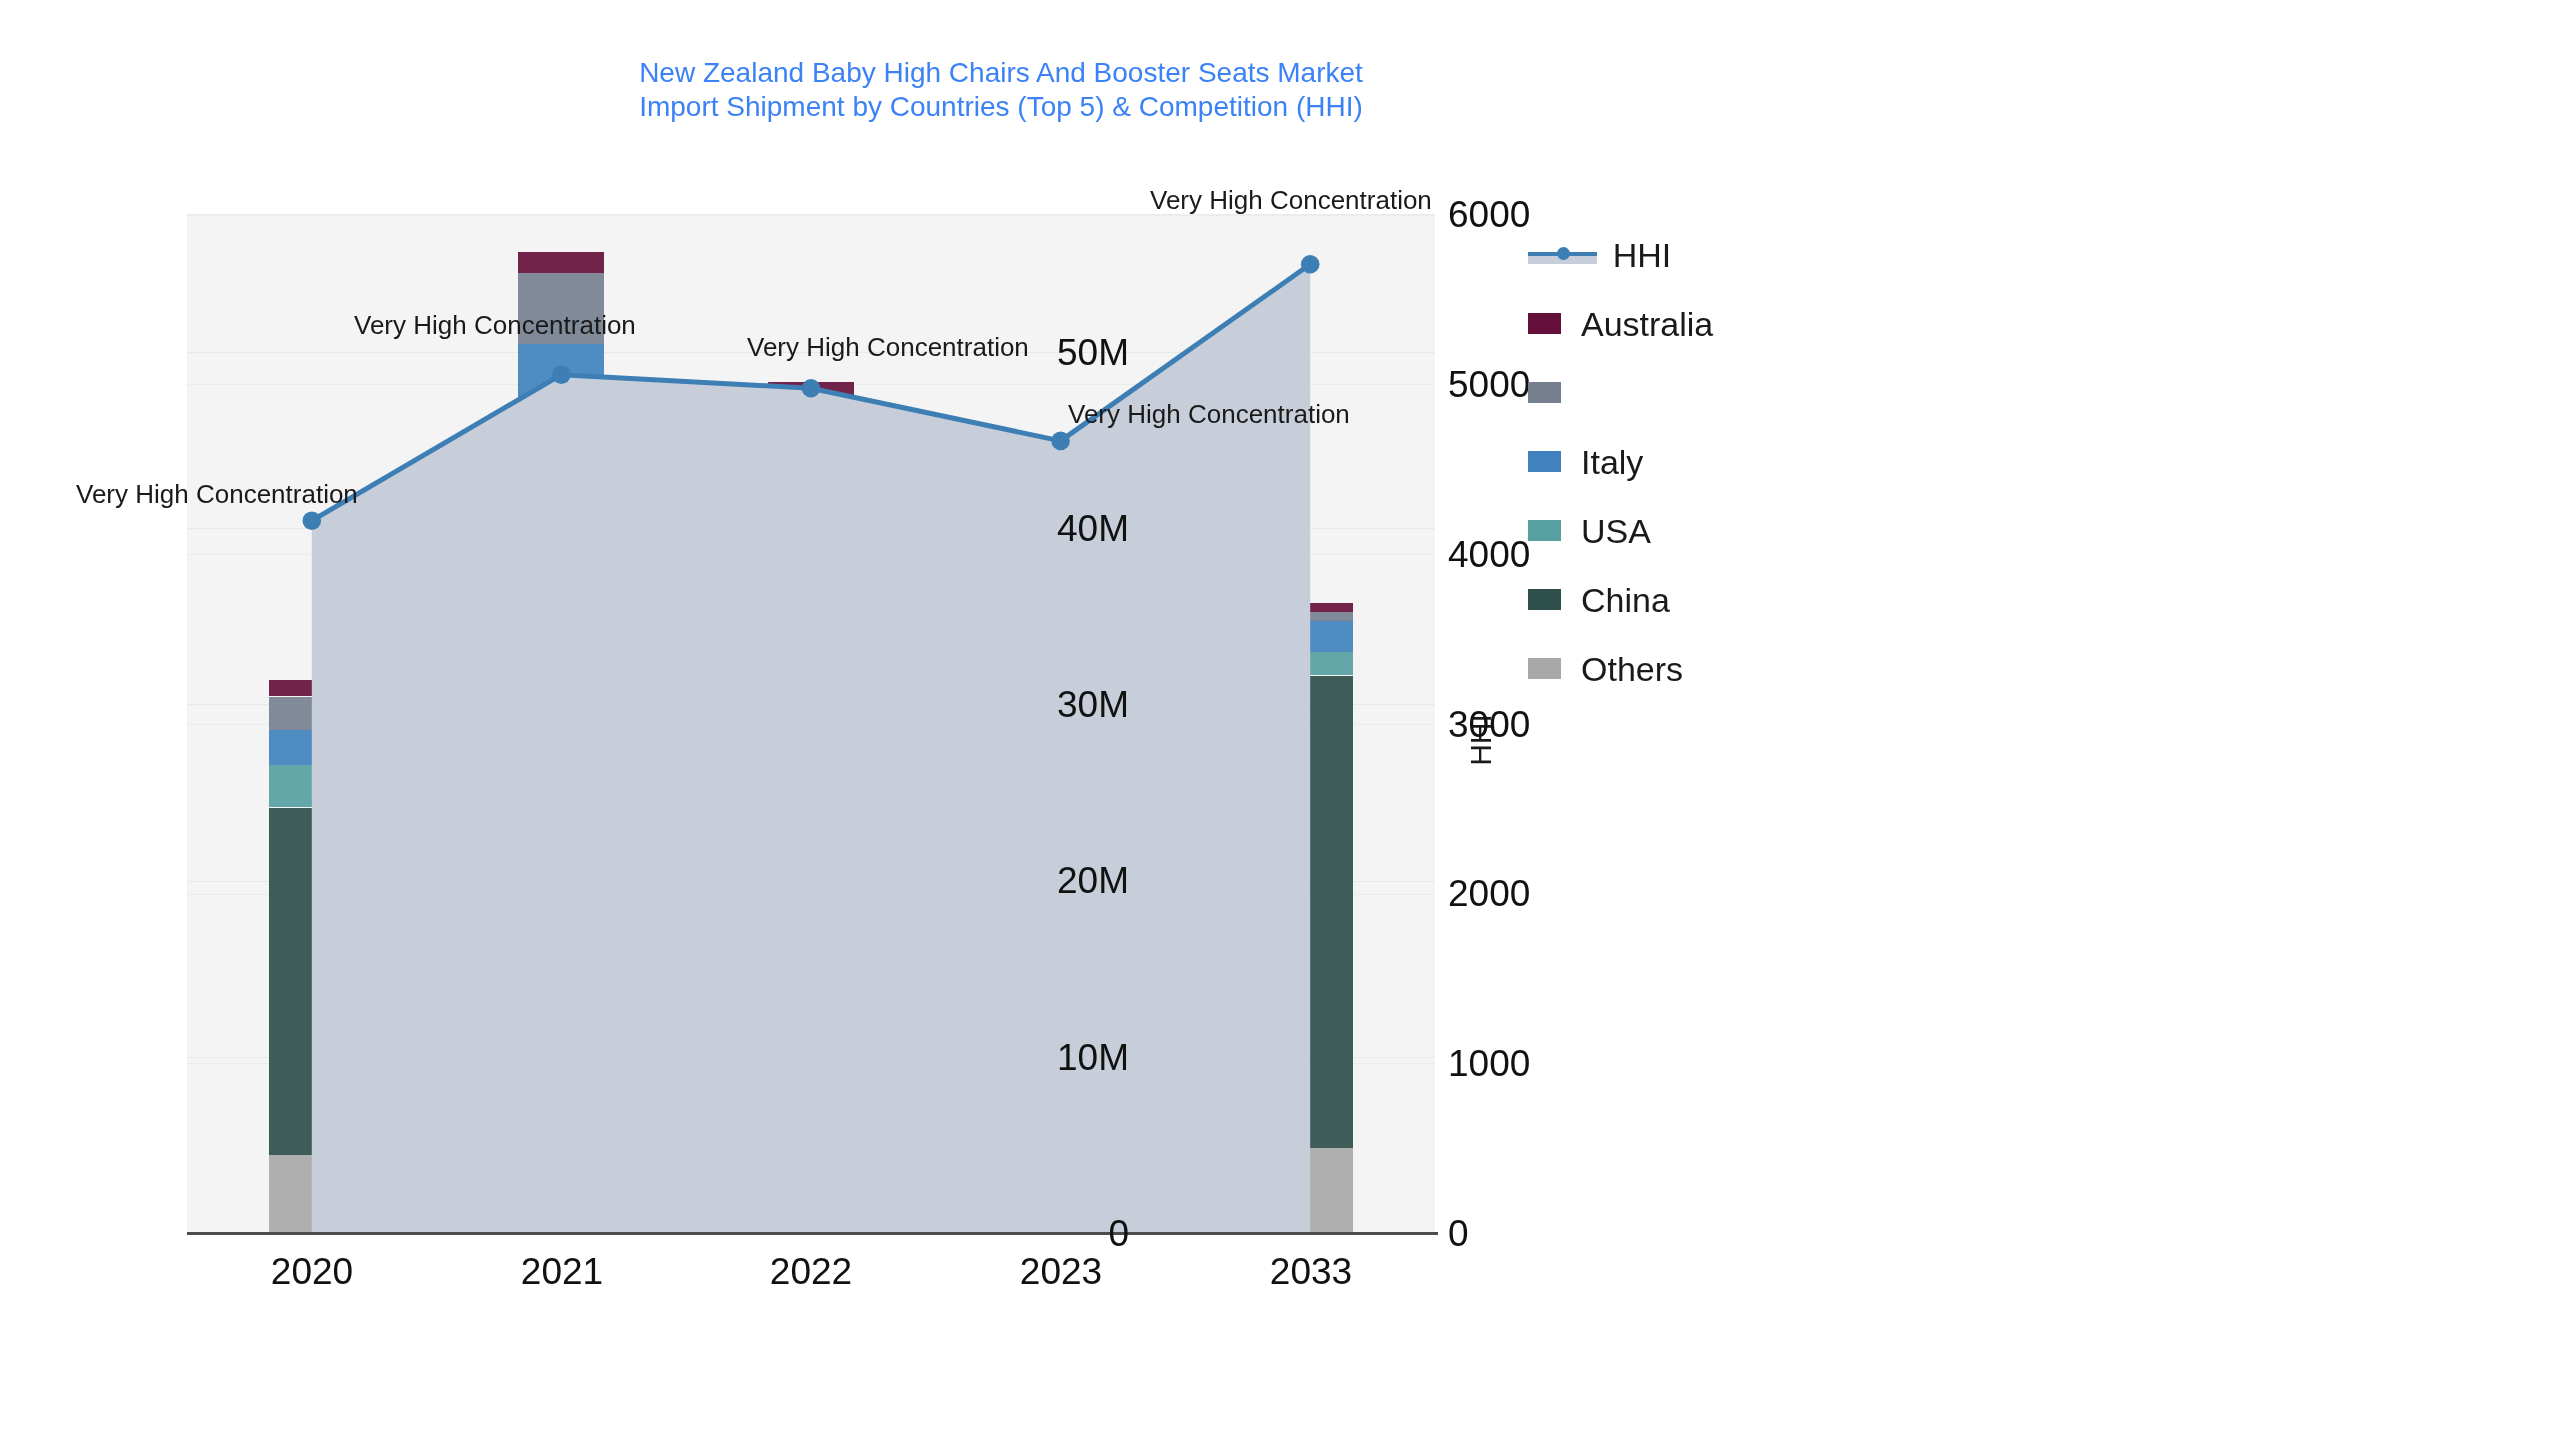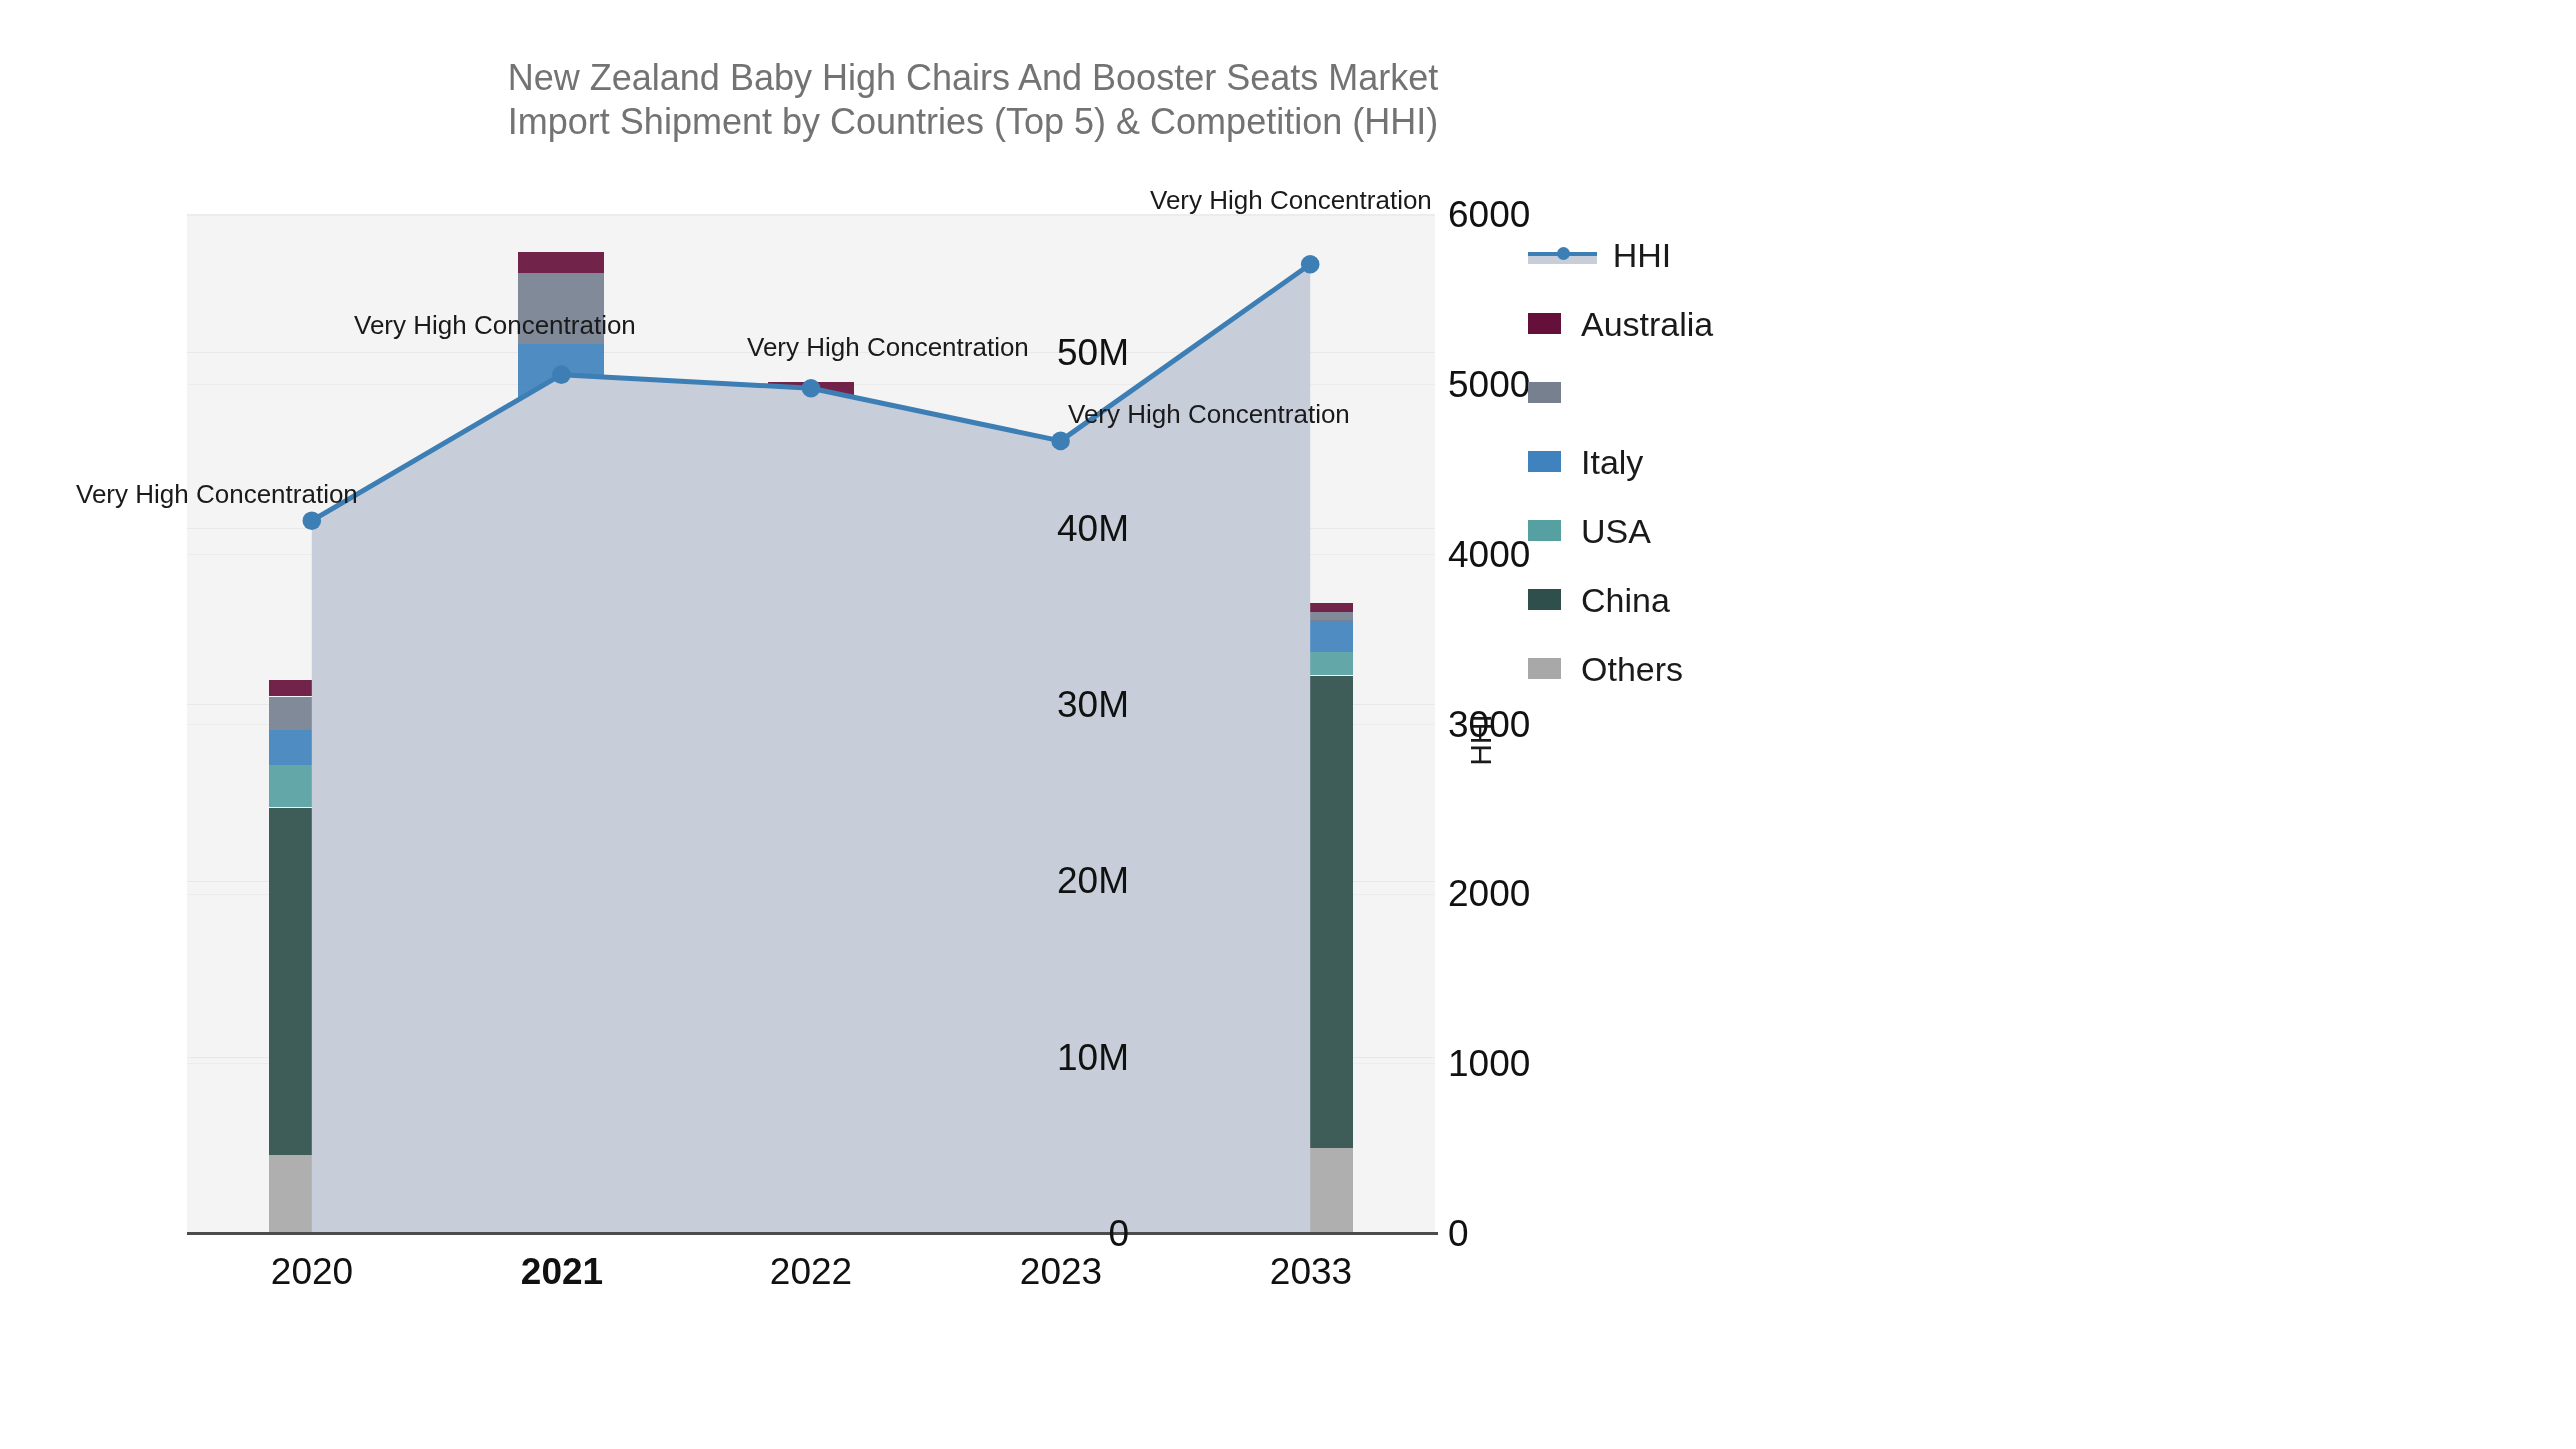--- a/index.html
+++ b/index.html
@@ -6,21 +6,21 @@
   body{
     width:2576px;height:1449px;background:#ffffff;
     font-family:"Liberation Sans", sans-serif;
     overflow:hidden;position:relative;
   }
   #root{position:absolute;inset:0;}
 
   
   .title-block{
     position:absolute;left:0;top:56px;width:1946px;text-align:center;
-    color:#737373;font-size:36px;line-height:1.22;font-weight:400;
+    color:#3b82f6;font-size:28px;line-height:1.22;font-weight:400;padding-left:28px;
   }
   .title-line{display:block;}
 
   
   .plot{
     position:absolute;left:187px;top:215px;width:1248px;height:1019px;
     background:#f4f4f4;
   }
   .plot-inner{position:absolute;inset:0;overflow:visible;}
 
@@ -192,21 +192,21 @@
       <div class="ytick-r" style="top: 1215px;">0</div>
       <div class="ytick-r" style="top: 1045px;">1000</div>
       <div class="ytick-r" style="top: 875px;">2000</div>
       <div class="ytick-r" style="top: 706px;">3000</div>
       <div class="ytick-r" style="top: 536px;">4000</div>
       <div class="ytick-r" style="top: 366px;">5000</div>
       <div class="ytick-r" style="top: 196px;">6000</div>
     </div>
   <div id="ticks-bottom">
       <div class="xtick" style="left: 219px;">2020</div>
-      <div class="xtick" style="left: 469px; font-weight: bold;">2021</div>
+      <div class="xtick" style="left: 469px;">2021</div>
       <div class="xtick" style="left: 718px;">2022</div>
       <div class="xtick" style="left: 968px;">2023</div>
       <div class="xtick" style="left: 1218px;">2033</div>
     </div>
   <div id="annots">
       <div class="annot" style="left: 76px; top: 479px;">Very High Concentration</div>
       <div class="annot" style="left: 354px; top: 310px;">Very High Concentration</div>
       <div class="annot" style="left: 747px; top: 332px;">Very High Concentration</div>
       <div class="annot" style="left: 1068px; top: 399px;">Very High Concentration</div>
       <div class="annot" style="left: 1150px; top: 185px;">Very High Concentration</div>

